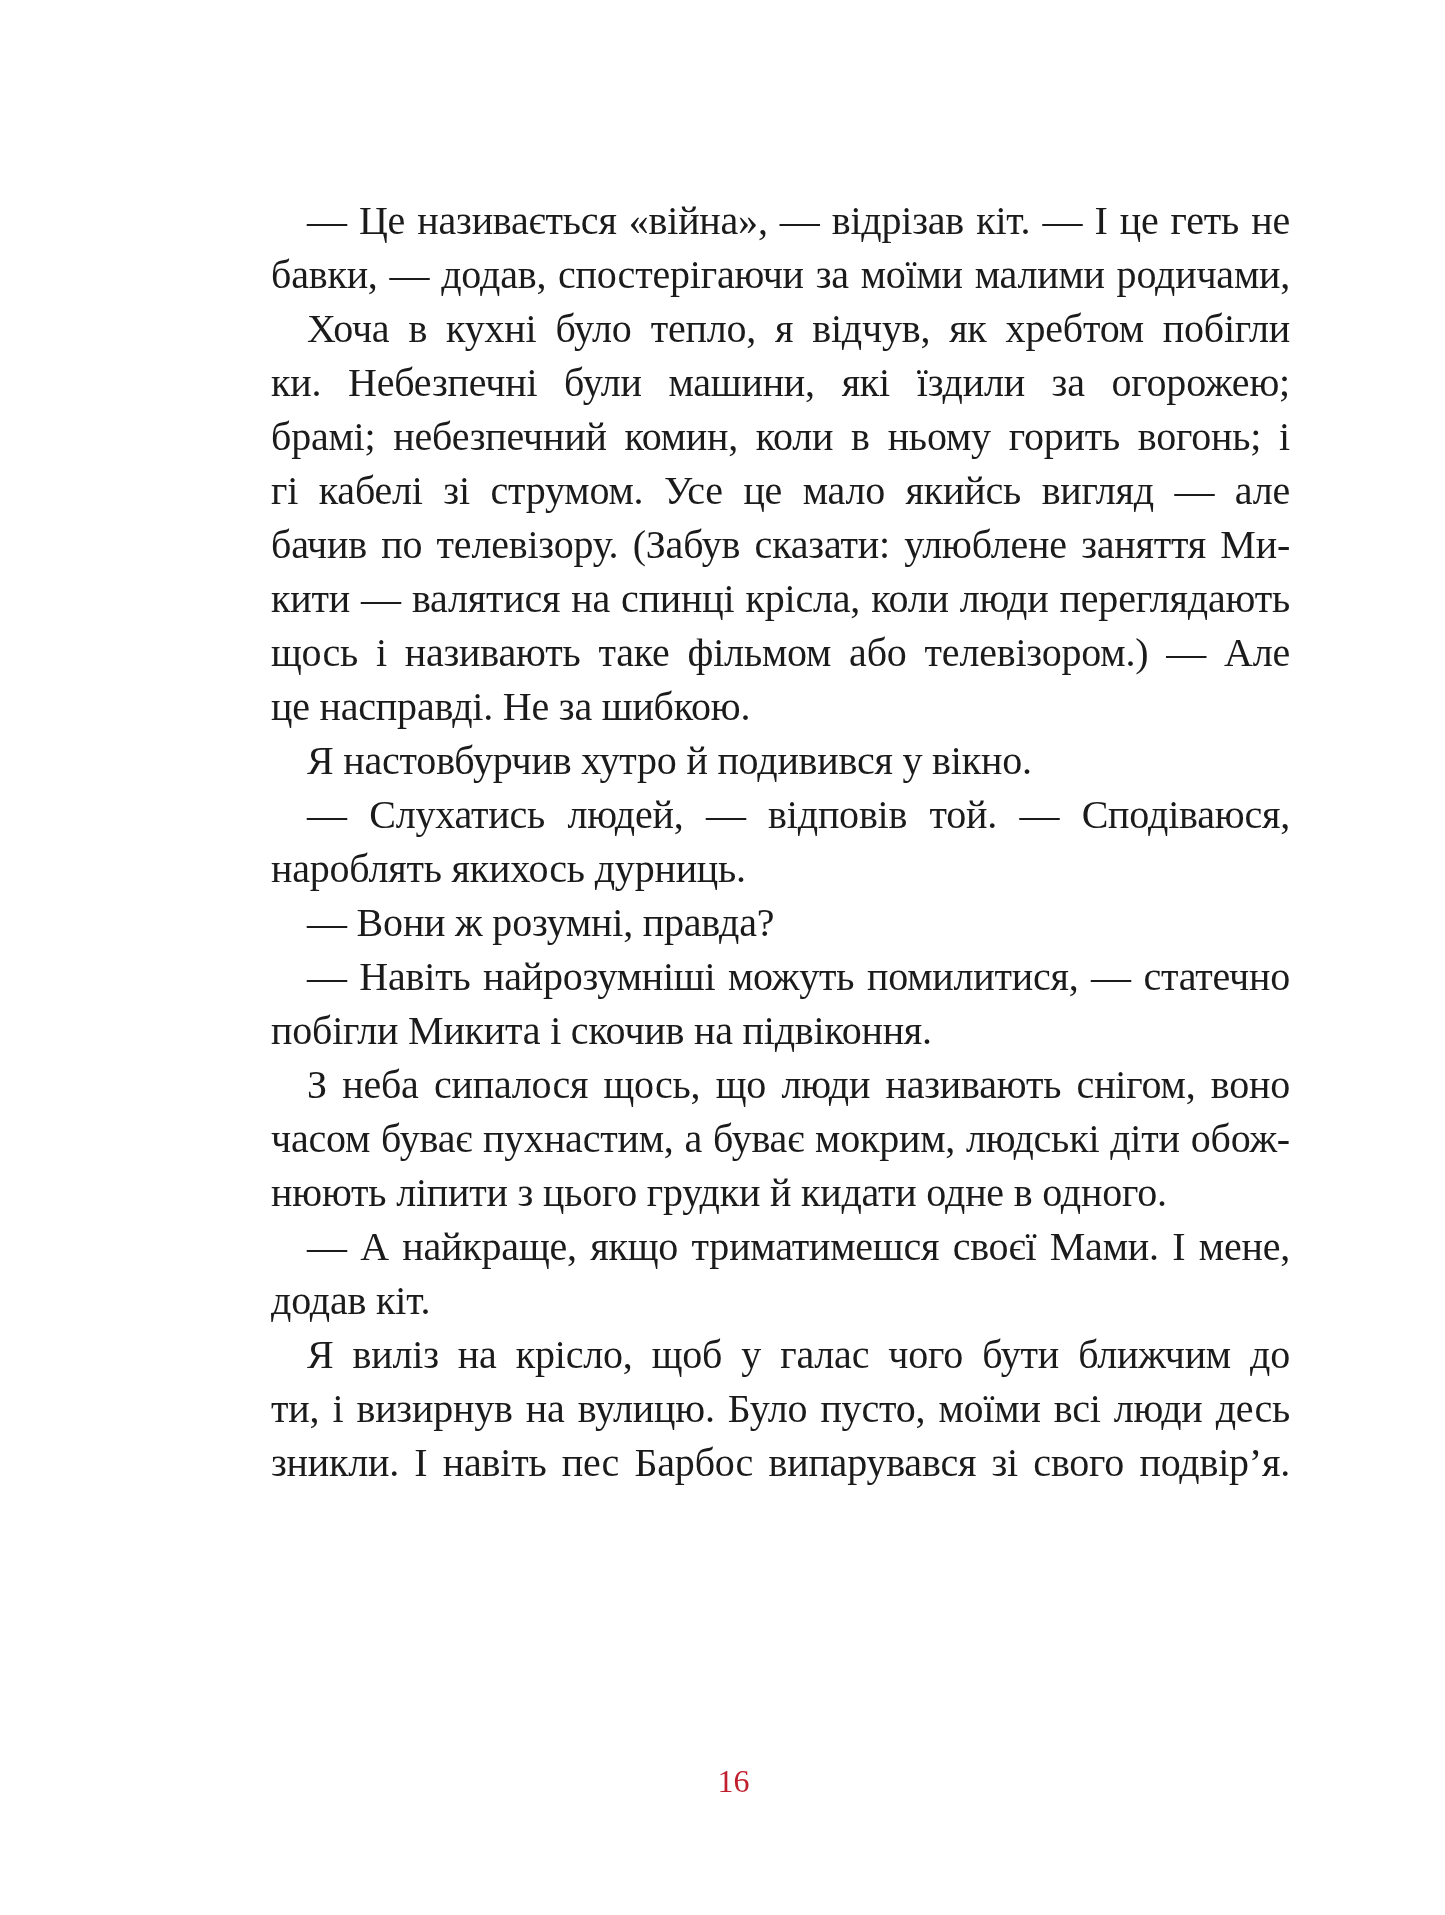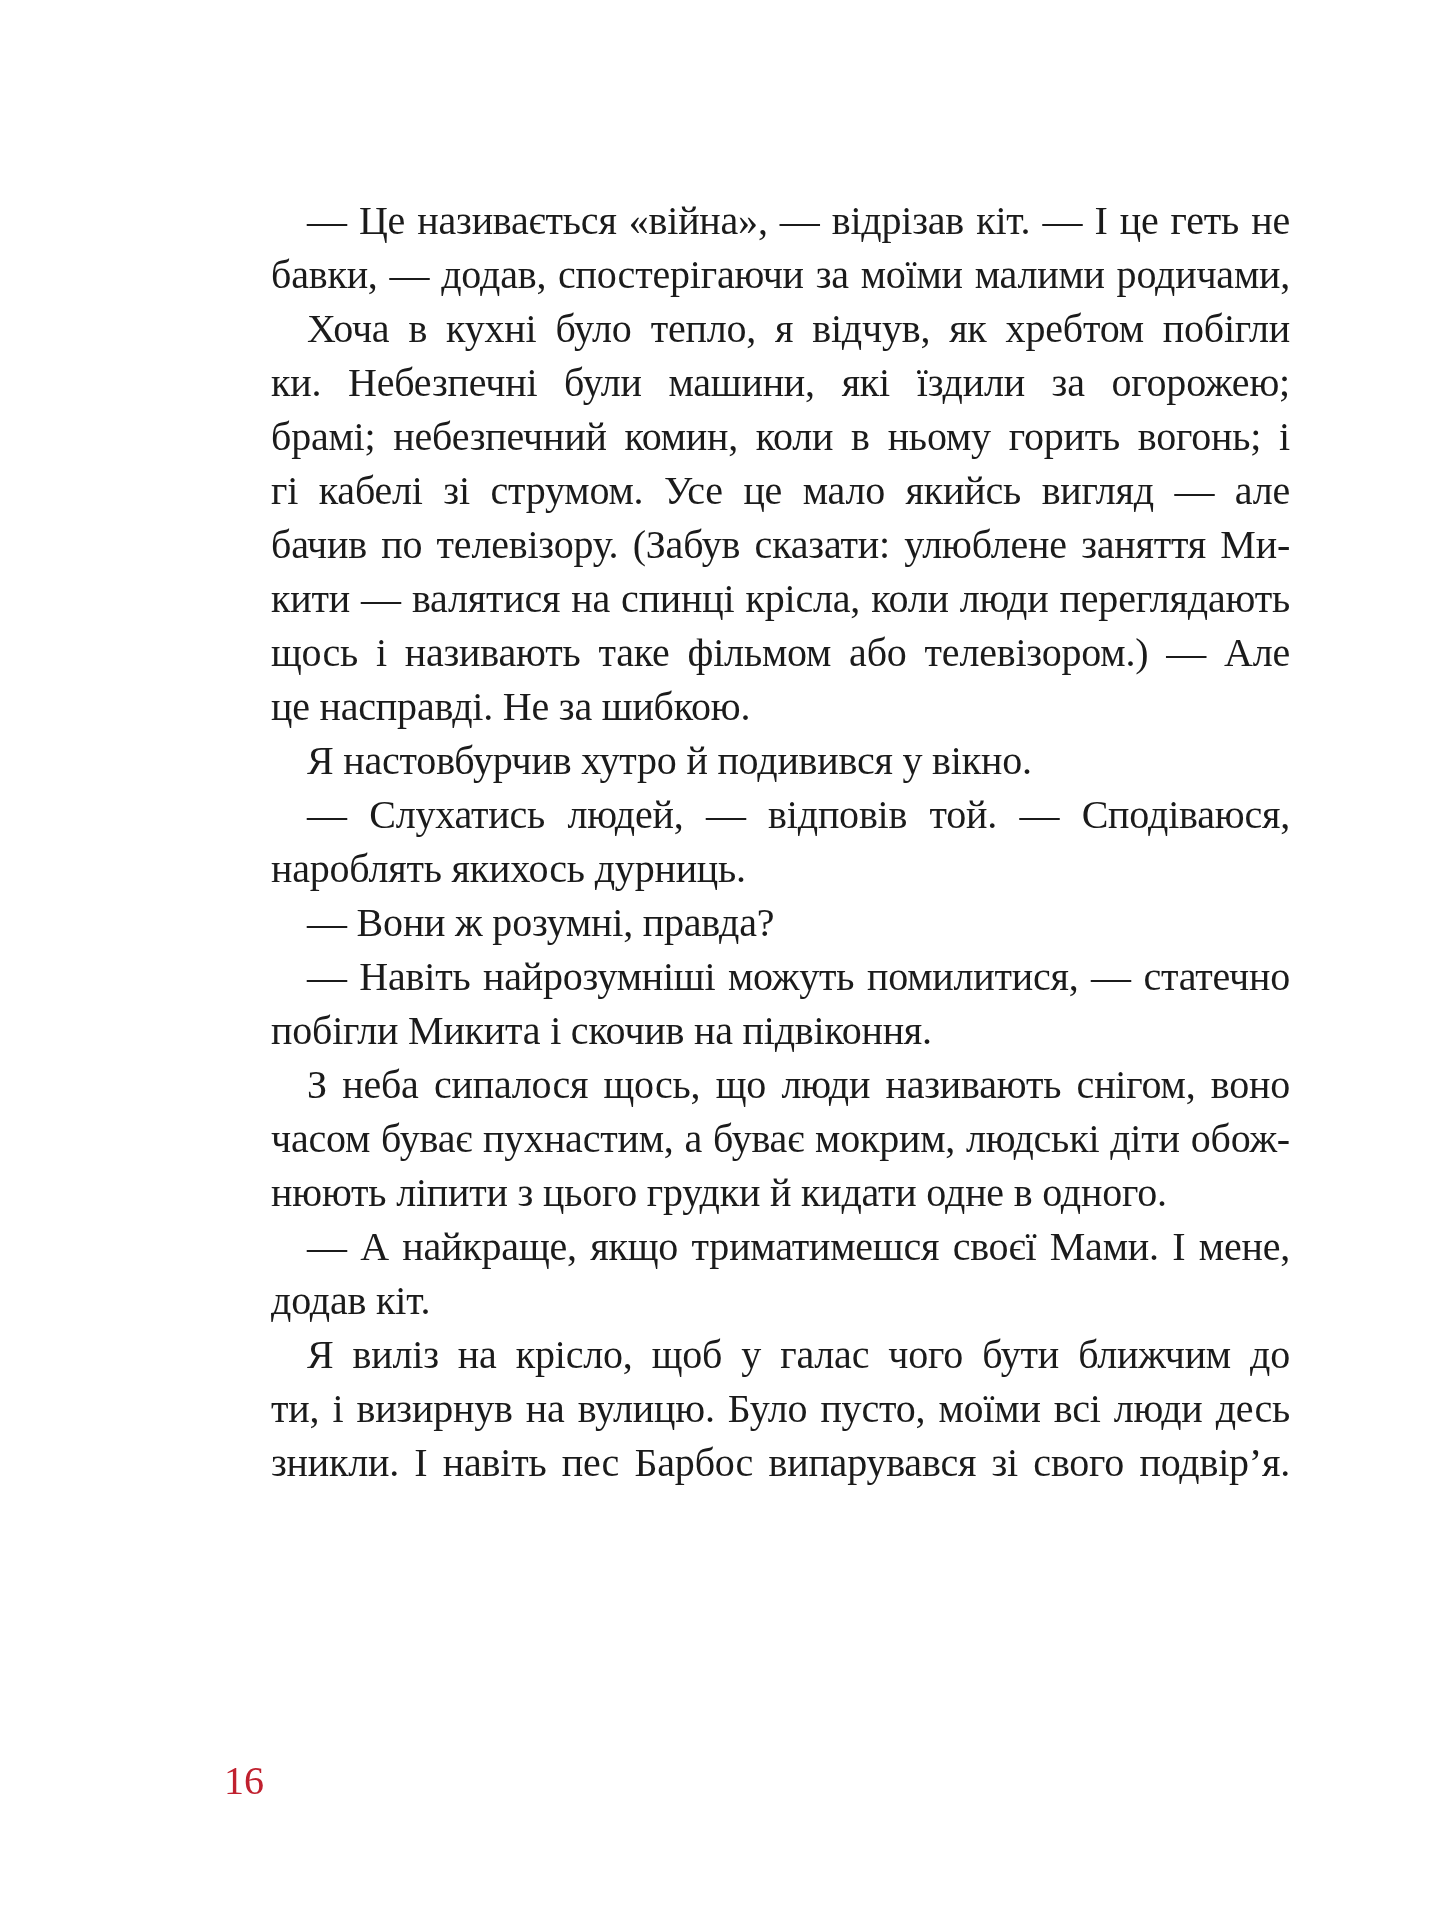--- a/index.html
+++ b/index.html
@@ -43,22 +43,22 @@
   .line.indent {
     padding-left: 36px;
   }
   .page-number {
     position: absolute;
     left: 224px;
     top: 1759px;
     width: 1019px;
     height: 44px;
     line-height: 44px;
-    text-align: left;
-    font-size: 40px;
+    text-align: center;
+    font-size: 32px;
   }
 </style>
 </head>
 <body style="background: rgb(255, 255, 255);">
 
 <div class="book-page">
   <div class="text-block" style="color: rgb(27, 27, 27);">
       <div class="line indent just">— Це називається «війна», — відрізав кіт. — І це геть не за-</div>
       <div class="line just">бавки, — додав, спостерігаючи за моїми малими родичами, —</div>
       <div class="line indent just">Хоча в кухні було тепло, я відчув, як хребтом побігли мураш-</div>

